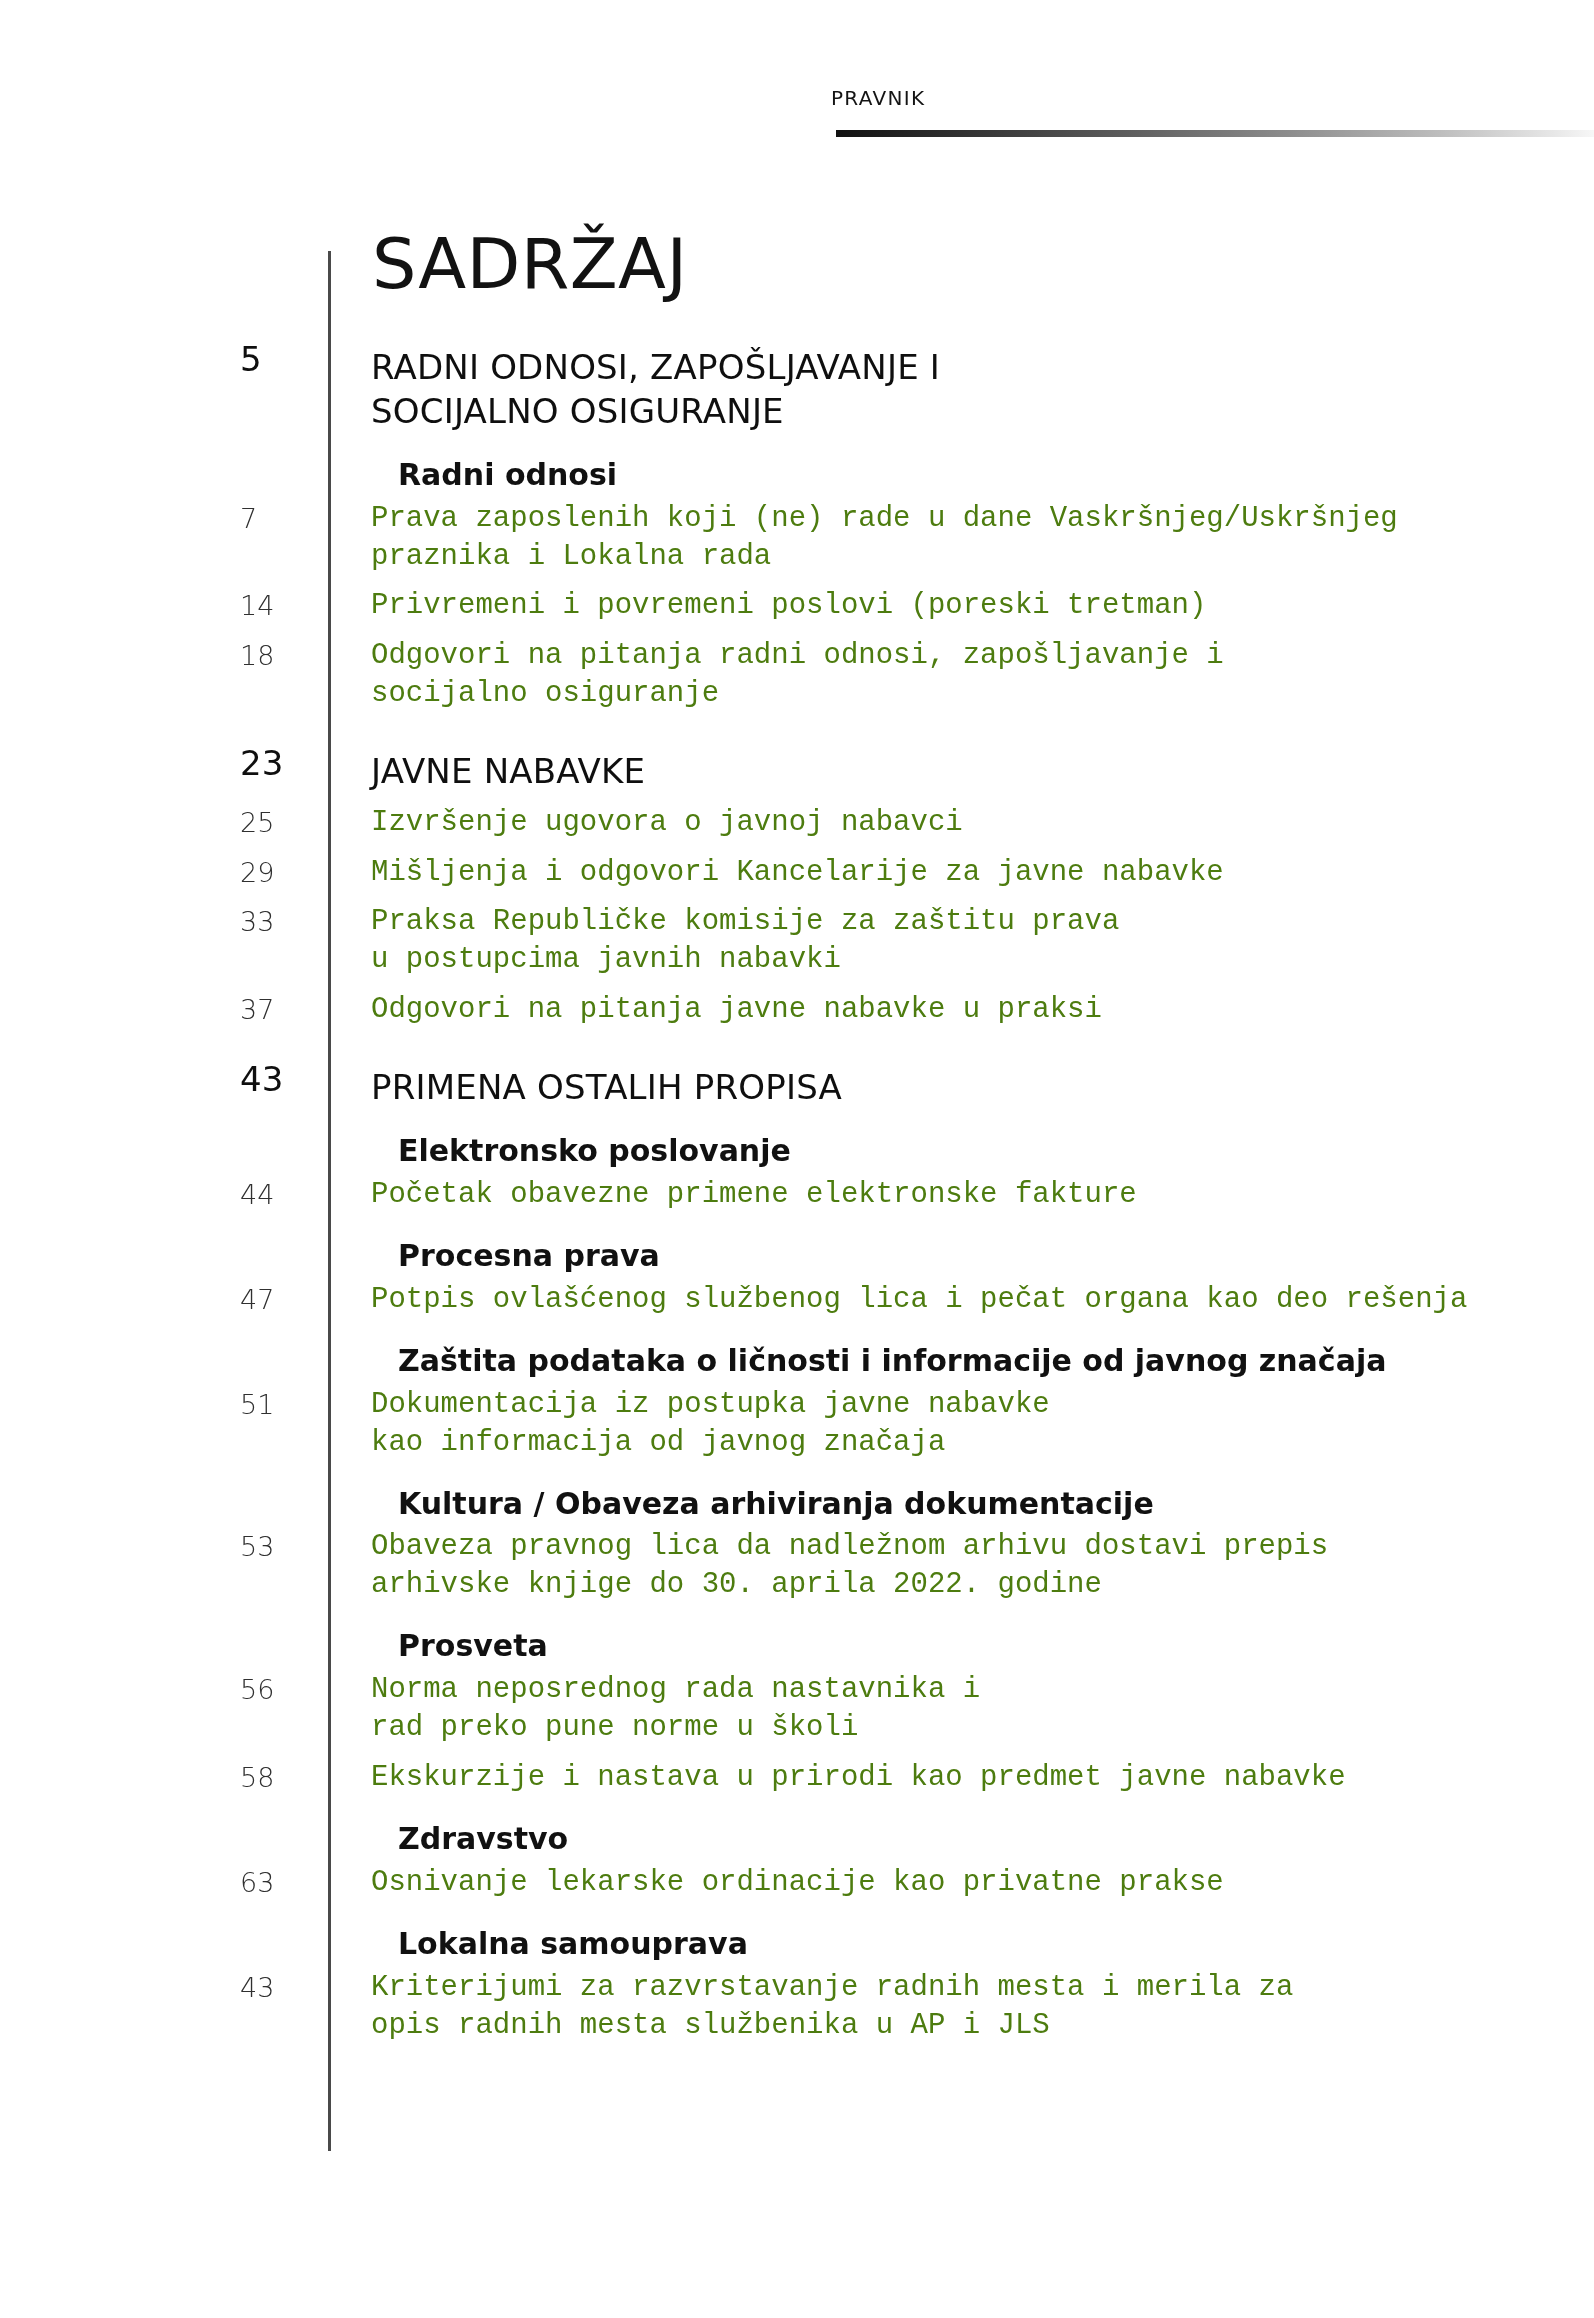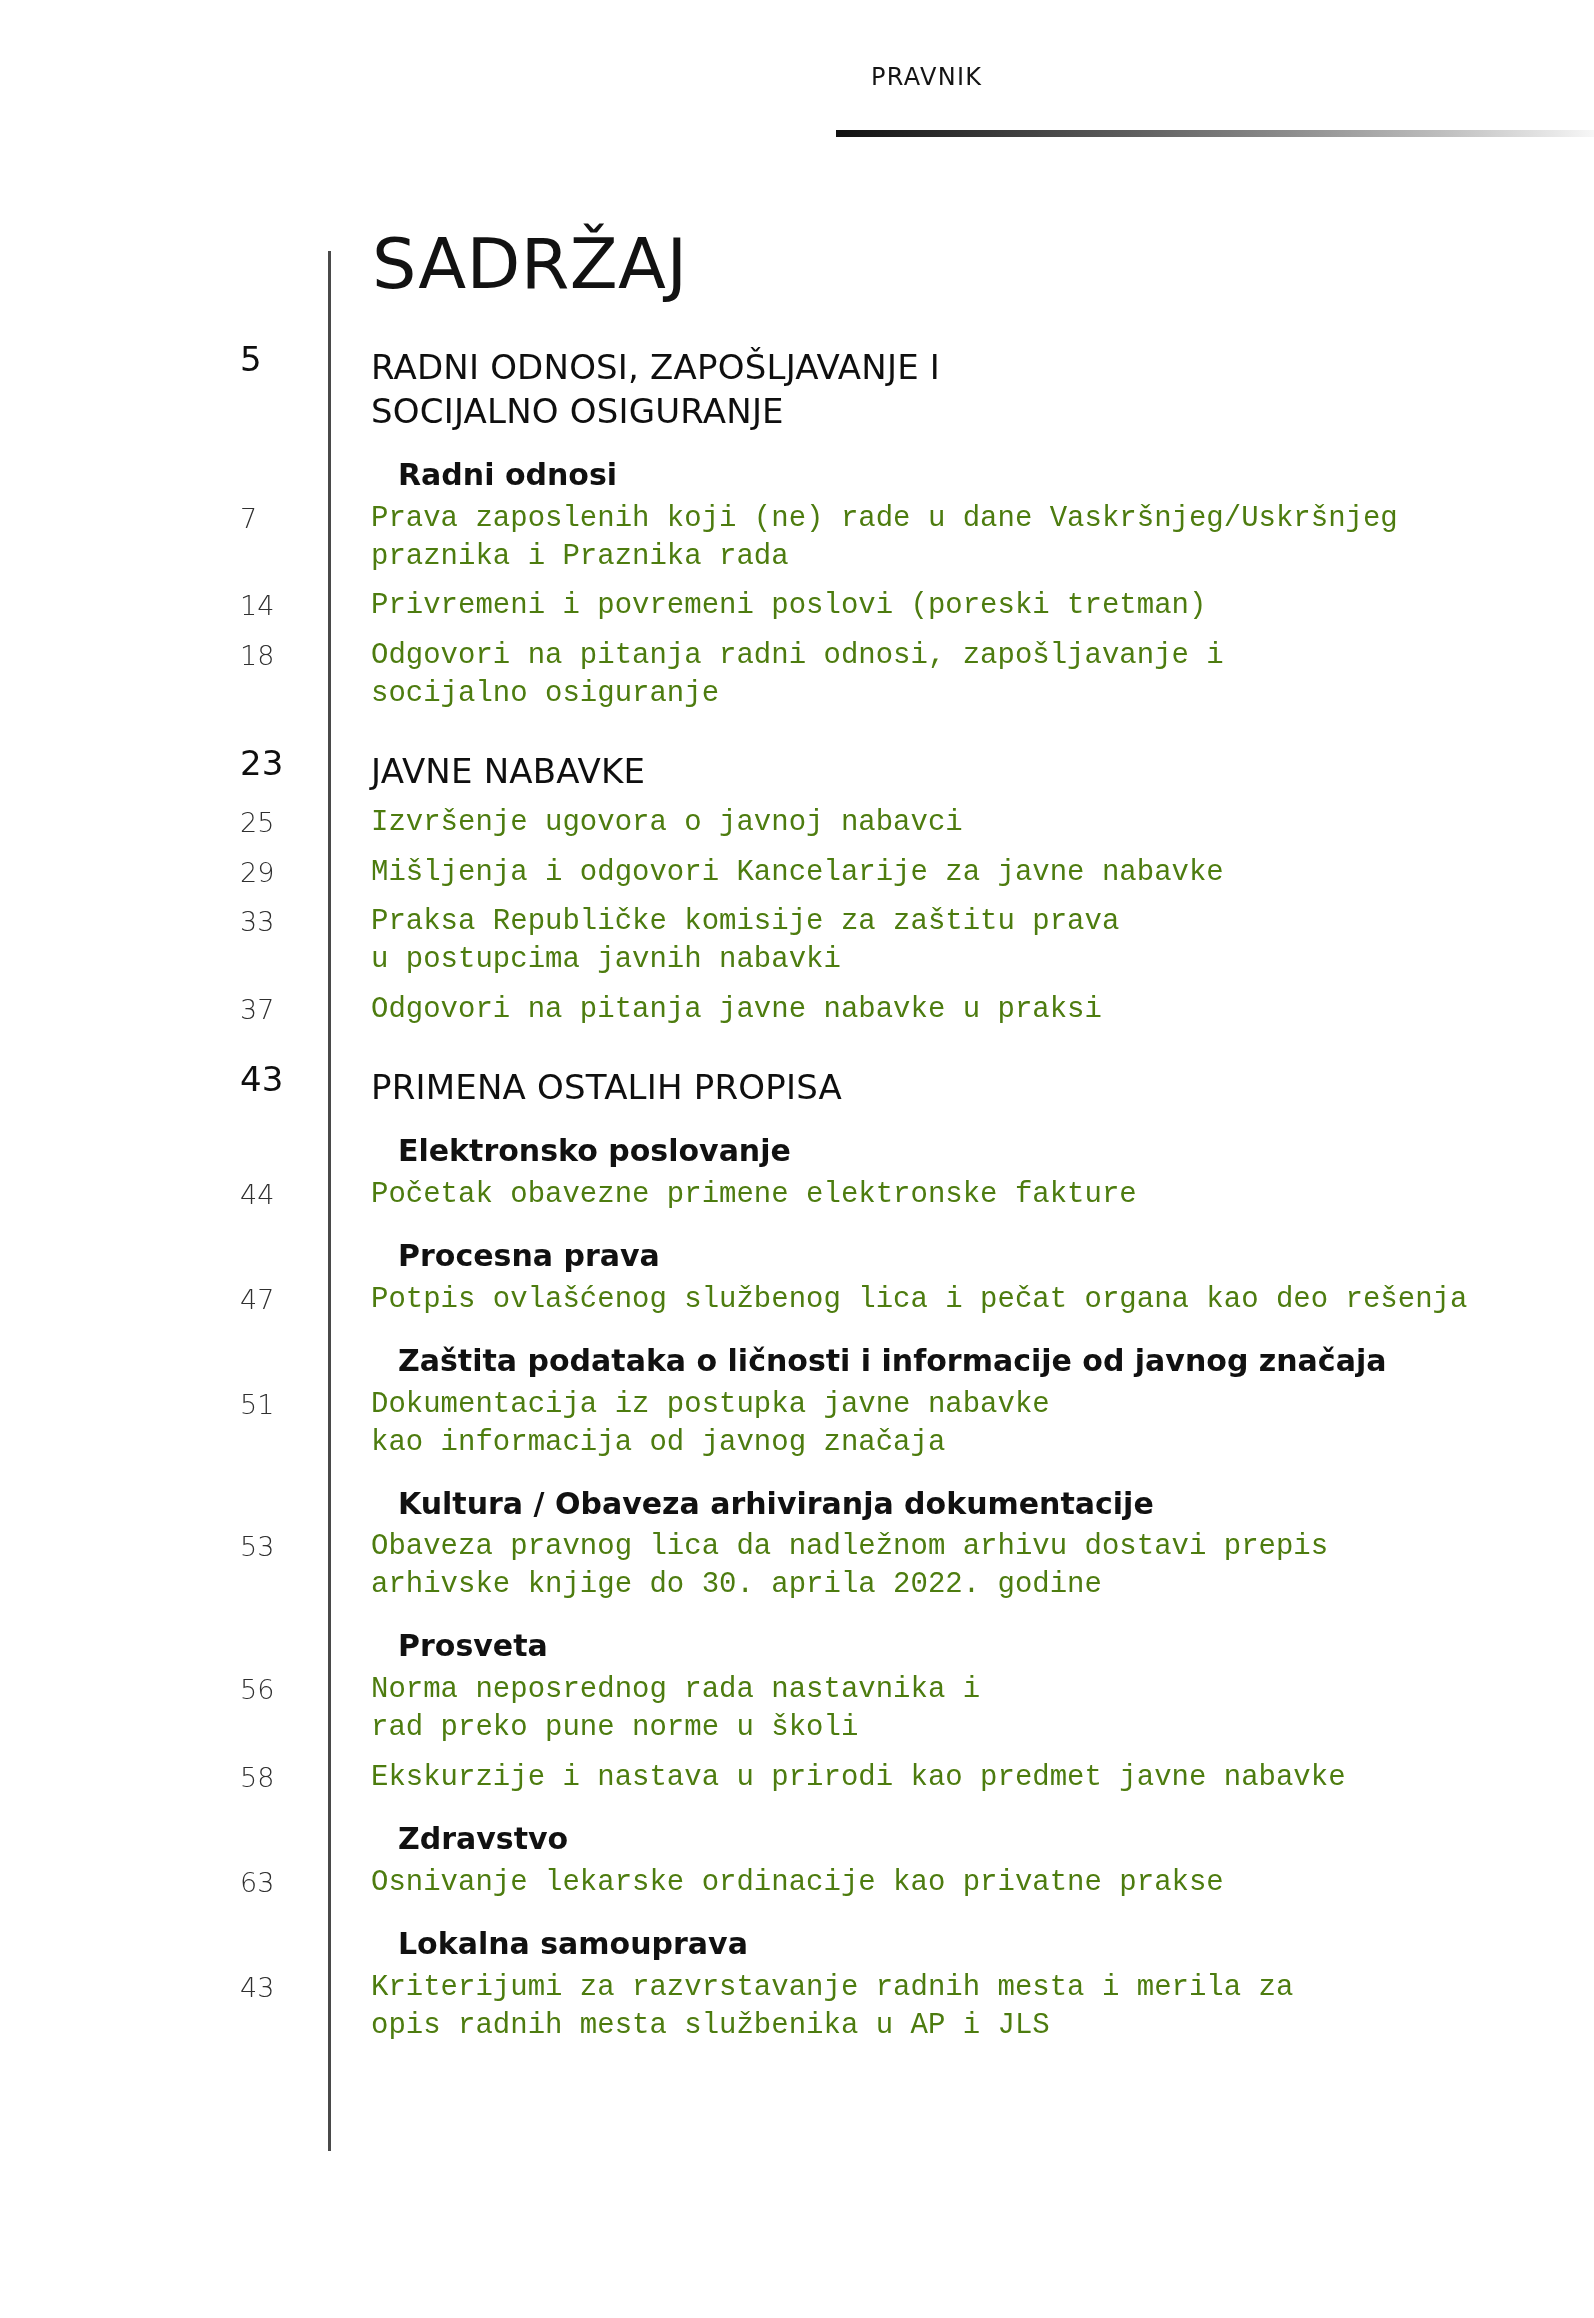--- a/index.html
+++ b/index.html
@@ -19,28 +19,27 @@
   
   .page-header {
     position: absolute;
     top: 0;
     left: 0;
     width: 1594px;
     height: 143px;
   }
   .header-title {
     position: absolute;
-    top: 63px;
+    top: 86px;
     left: 831px;
-    font-size: 24px;
+    font-size: 20px;
     letter-spacing: 1.3px;
     color: #141414;
     font-weight: 400;
     white-space: nowrap;
-    margin-left: 40px;
   }
   .header-rule {
     position: absolute;
     top: 130px;
     left: 836px;
     width: 758px;
     height: 7.4px;
     background: linear-gradient(to right, #111111 0%, #2c2c2c 14%, #5c5c5c 38%, #8d8d8d 60%, #bebebe 80%, #e8e8e8 95%, #f7f7f7 100%);
   }
 
@@ -167,21 +166,21 @@
       <div class="row subhead">
         <div class="num"></div>
         <div class="txt">
           <span class="line">Radni odnosi</span>
         </div>
       </div>
       <div class="row entry tight">
         <div class="num">7</div>
         <div class="txt">
           <span class="line">Prava zaposlenih koji (ne) rade u dane Vaskršnjeg/Uskršnjeg</span>
-          <span class="line">praznika i Praznika rada</span>
+          <span class="line">praznika i Lokalna rada</span>
         </div>
       </div>
       <div class="row entry">
         <div class="num">14</div>
         <div class="txt">
           <span class="line">Privremeni i povremeni poslovi (poreski tretman)</span>
         </div>
       </div>
       <div class="row entry">
         <div class="num">18</div>

